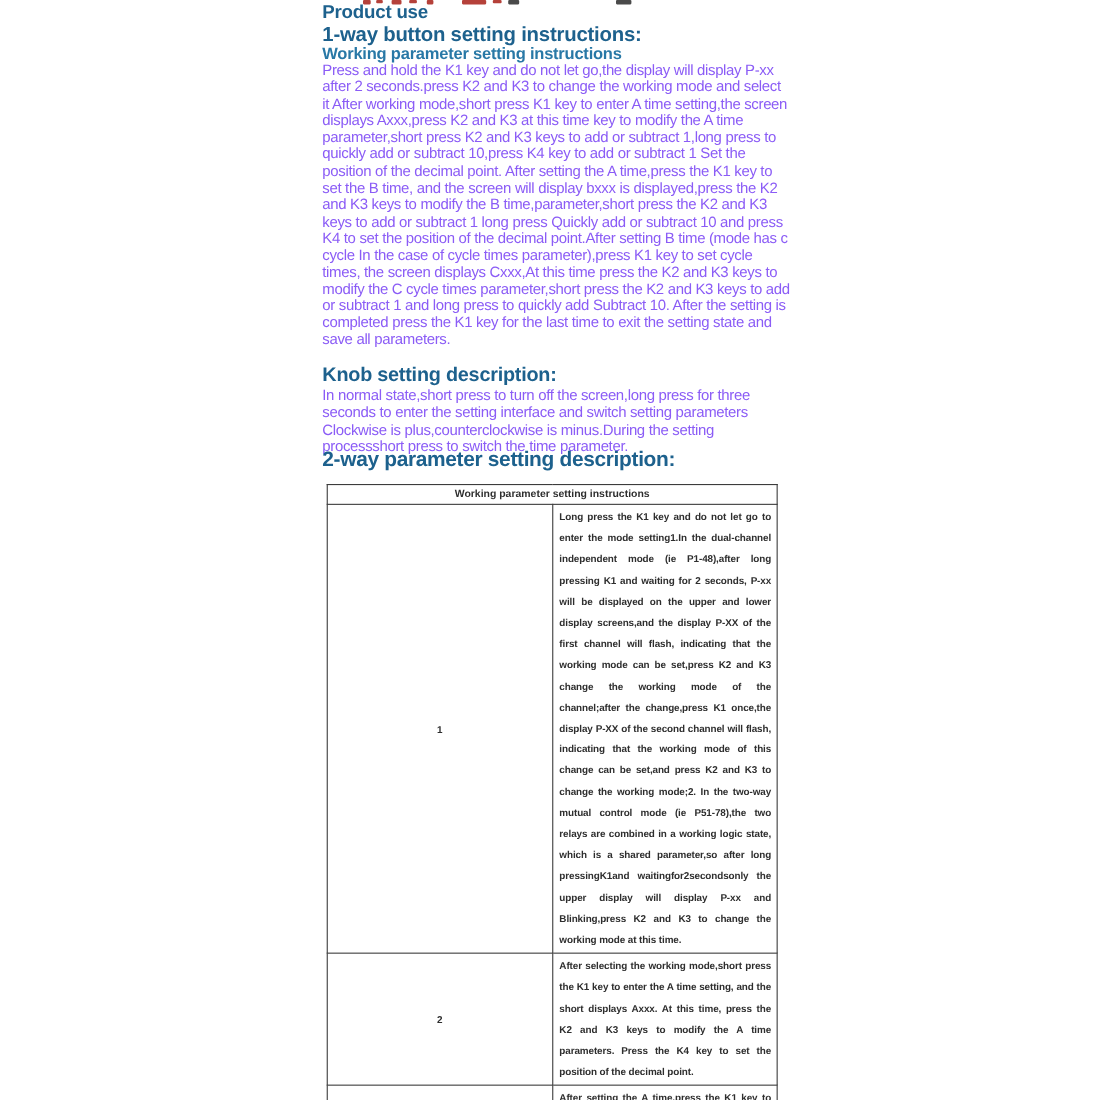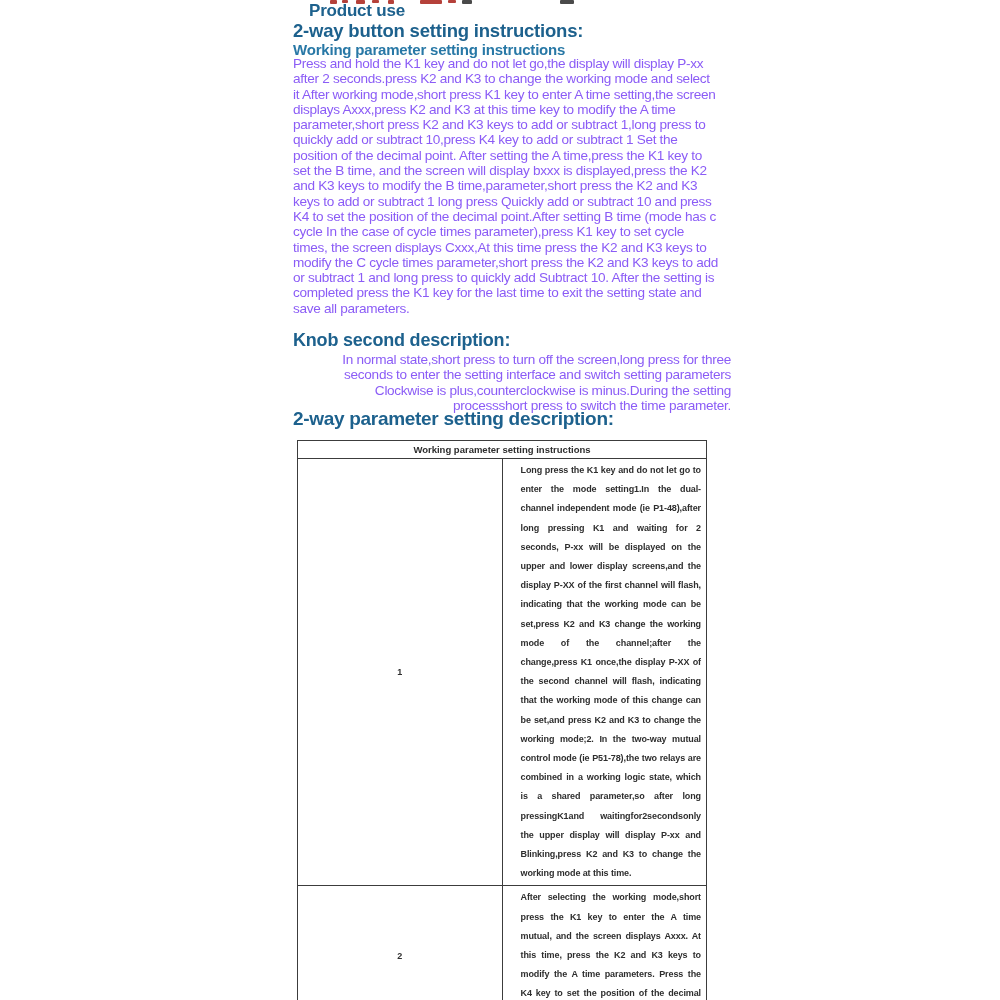--- a/index.html
+++ b/index.html
@@ -21,35 +21,35 @@
   .clip-strip .m2 { left: 12px; width: 6px; height: 3px; }
   .clip-strip .m3 { left: 26px; width: 9px; height: 4px; }
   .clip-strip .m4 { left: 42px; width: 7px; height: 3px; }
   .clip-strip .m5 { left: 58px; width: 6px; height: 4px; }
   .clip-strip .m6 { left: 90px; width: 22px; height: 4px; }
   .clip-strip .m7 { left: 118px; width: 8px; height: 3px; }
   .clip-strip .m8 { left: 132px; width: 10px; height: 4px; background: #4a4a4a; }
   .clip-strip .m9 { left: 230px; width: 14px; height: 4px; background: #4a4a4a; }
 
   .h-blue { color: #1d618d; font-weight: bold; }
-  .h-product { position: absolute; top: 1px; left: 16px; font-size: 17px; letter-spacing: -0.2px; }
+  .h-product { position: absolute; top: 1px; left: 0; font-size: 17px; letter-spacing: -0.2px; }
   .h-oneway  { position: absolute; top: 20px; left: 0; font-size: 18.5px; letter-spacing: -0.2px; }
   .h-working { position: absolute; top: 41px; left: 0; font-size: 15px; color: #2878a6; font-weight: bold; letter-spacing: -0.2px; }
   .h-knob    { position: absolute; top: 330px; left: 0; font-size: 18px; letter-spacing: -0.2px; }
   .h-twoway  { position: absolute; top: 408px; left: 0; font-size: 19px; letter-spacing: -0.3px; }
 
   .body-text {
     color: #8b5cf6;
     font-size: 13.6px;
     line-height: 15.3px;
     letter-spacing: -0.3px;
     width: 426px;
   }
   .p1 { position: absolute; top: 56px; left: 0; }
-  .p2 { position: absolute; top: 352px; left: 12px; text-align: right; }
+  .p2 { position: absolute; top: 352px; left: 0; }
 
   table.param {
     position: absolute;
     top: 440px;
     left: 4px;
     width: 410px;
     border-collapse: collapse;
     table-layout: fixed;
   }
   table.param th, table.param td {
@@ -72,21 +72,21 @@
     vertical-align: middle;
     font-size: 9px;
     padding: 0;
   }
   td.desc {
     font-size: 9px;
     line-height: 19.2px;
     text-align: justify;
     vertical-align: middle;
     letter-spacing: -0.1px;
-    padding: 2px 5px 2px 18px;
+    padding: 2px 5px 2px 6px;
   }
 </style>
 </head>
 <body>
 
 <div class="page">
 
   <div class="clip-strip">
     <span class="mark m1"></span>
       <span class="mark m2"></span>
@@ -96,44 +96,44 @@
       <span class="mark m6"></span>
     <span class="mark m7"></span>
       <span class="mark m8"></span>
       <span class="mark m9"></span>
   </div>
 
   <div class="content">
 
     <div class="h-blue h-product">Product use</div>
 
-    <div class="h-blue h-oneway">2-way button setting instructions:</div>
+    <div class="h-blue h-oneway">1-way button setting instructions:</div>
 
     <div class="h-working">Working parameter setting instructions</div>
 
     <div class="body-text p1">Press and hold the K1 key and do not let go,the display will display P-xx after 2 seconds.press K2 and K3 to change the working mode and select it After working mode,short press K1 key to enter A time setting,the screen displays Axxx,press K2 and K3 at this time key to modify the A time parameter,short press K2 and K3 keys to add or subtract 1,long press to quickly add or subtract 10,press K4 key to add or subtract 1 Set the position of the decimal point. After setting the A time,press the K1 key to set the B time, and the screen will display bxxx is displayed,press the K2 and K3 keys to modify the B time,parameter,short press the K2 and K3 keys to add or subtract 1 long press Quickly add or subtract 10 and press K4 to set the position of the decimal point.After setting B time (mode has c cycle In the case of cycle times parameter),press K1 key to set cycle times, the screen displays Cxxx,At this time press the K2 and K3 keys to modify the C cycle times parameter,short press the K2 and K3 keys to add or subtract 1 and long press to quickly add Subtract 10. After the setting is completed press the K1 key for the last time to exit the setting state and save all parameters.</div>
 
-    <div class="h-blue h-knob">Knob second description:</div>
+    <div class="h-blue h-knob">Knob setting description:</div>
 
     <div class="body-text p2">In normal state,short press to turn off the screen,long press for three seconds to enter the setting interface and switch setting parameters Clockwise is plus,counterclockwise is minus.During the setting processshort press to switch the time parameter.</div>
 
     <div class="h-blue h-twoway">2-way parameter setting description:</div>
 
     <table class="param">
       <tbody>
         <tr>
           <th class="hdr" colspan="2">Working parameter setting instructions</th>
         </tr>
         <tr>
           <td class="num">1</td>
           <td class="desc">Long press the K1 key and do not let go to enter the mode setting1.In the dual-channel independent mode (ie P1-48),after long pressing K1 and waiting for 2 seconds, P-xx will be displayed on the upper and lower display screens,and the display P-XX of the first channel will flash, indicating that the working mode can be set,press K2 and K3 change the working mode of the channel;after the change,press K1 once,the display P-XX of the second channel will flash, indicating that the working mode of this change can be set,and press K2 and K3 to change the working mode;2. In the two-way mutual control mode (ie P51-78),the two relays are combined in a working logic state, which is a shared parameter,so after long pressingK1and waitingfor2secondsonly the upper display will display P-xx and Blinking,press K2 and K3 to change the working mode at this time.</td>
         </tr>
         <tr>
           <td class="num">2</td>
-          <td class="desc">After selecting the working mode,short press the K1 key to enter the A time mutual, and the screen displays Axxx. At this time, press the K2 and K3 keys to modify the A time parameters. Press the K4 key to set the position of the decimal point.</td>
+          <td class="desc">After selecting the working mode,short press the K1 key to enter the A time setting, and the short displays Axxx. At this time, press the K2 and K3 keys to modify the A time parameters. Press the K4 key to set the position of the decimal point.</td>
         </tr>
         <tr>
           <td class="num">3</td>
           <td class="desc">After setting the A time,press the K1 key to set the B time,and the screen displays Bxxx. At this time, press the K2 and K3 keys to modify the B time parameters.Press the K4 key to set the position of the decimal point.</td>
         </tr>
 
       </tbody>
     </table>
 
   </div>

